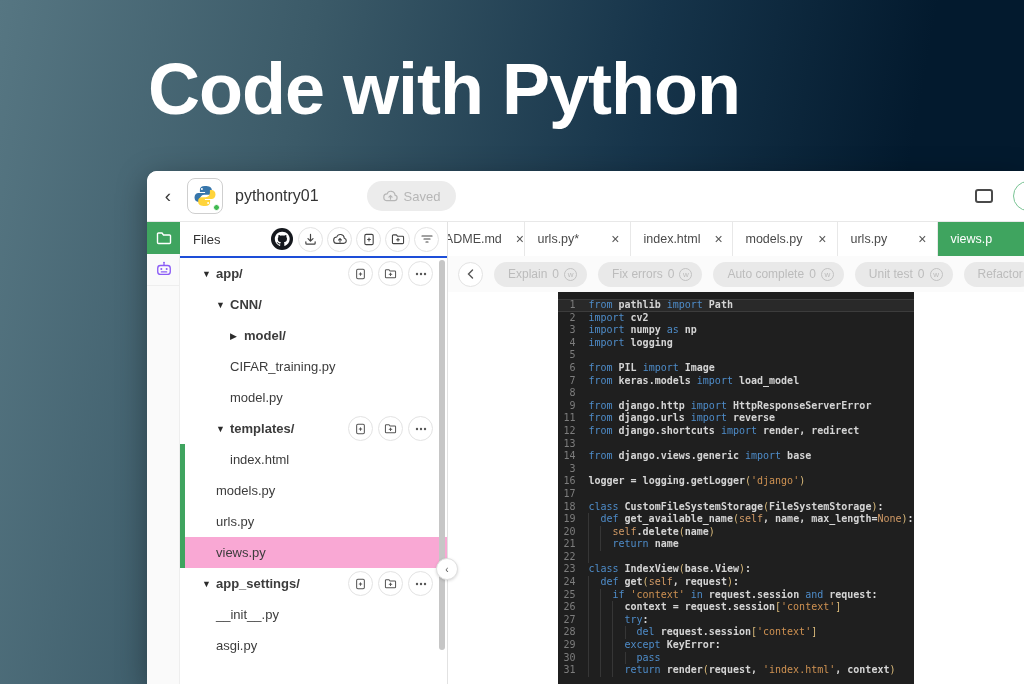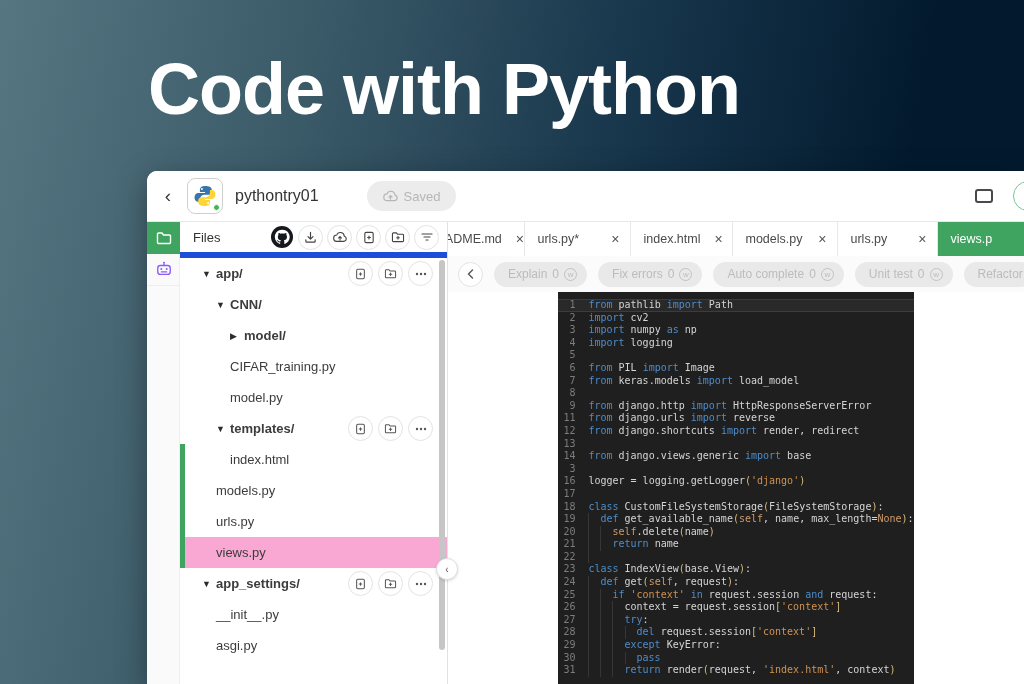--- a/index.html
+++ b/index.html
@@ -34,21 +34,21 @@
   .win-body { position:absolute; left:0; top:51px; right:0; bottom:0; display:flex; }
 
   
   .rail { width:33px; background:#fafafa; border-right:1px solid #eee; }
   .rail-tile { width:33px; height:32px; display:flex; align-items:center; justify-content:center; }
   .rail-tile.active { background:#3fa45f; }
   .rail-tile.robot { border-bottom:1px solid #eee; }
 
   
   .files { position:relative; width:268px; border-right:1px solid #e2e2e2; background:#fff; }
-  .files-header { height:36px; display:flex; align-items:center; border-bottom:6px solid #1d4ed8; padding-left:13px; }
+  .files-header { height:36px; display:flex; align-items:center; border-bottom:2px solid #1d4ed8; padding-left:13px; }
   .files-title { font-size:13px; color:#333; }
   .files-tools { margin-left:auto; display:flex; gap:4px; align-items:center; padding-right:8px; }
   .circ { width:25px; height:25px; border-radius:50%; border:1px solid #e3e3e3; background:#fff;
     display:flex; align-items:center; justify-content:center; cursor:pointer; }
   .circ.solid { border:none; }
 
   .tree { position:absolute; top:36px; bottom:0; left:0; right:0; overflow:hidden; }
   .trow { position:relative; height:31px; display:flex; align-items:center; font-size:13px; color:#3c3c3c; cursor:pointer; }
   .trow.sel { background:#f9a8d4; }
   .openbar { position:absolute; left:0; top:0; bottom:0; width:5px; background:#3fa45f; }
@@ -80,21 +80,21 @@
     display:flex; align-items:center; justify-content:center; color:#bcbcbc; }
 
   
   .code { flex:1; background:#1f1f1f; overflow:hidden; font-family:"DejaVu Sans Mono",monospace; padding-top:7px; }
   .cl { height:12.6px; line-height:12.6px; display:flex; font-size:10px; white-space:pre; }
   .cl.cur { background:#292929; box-shadow:inset 0 1px 0 #3c3c3c, inset 0 -1px 0 #3c3c3c; }
   .ln { width:30px; flex:none; text-align:right; padding-right:13px; color:#7d7d7d; }
   .ct { color:#d4d4d4; }
   .ig { display:inline-block; width:2ch; height:12.6px; box-shadow:inset 1px 0 0 #363636; vertical-align:top; }
   .tk-k { color:#4e8cc9; }
-  .tk-p { color:#d4d4d4; }
+  .tk-p { color:#d4d4d4;font-weight:bold; }
   .tk-s { color:#cf9252; }
   .tk-o { color:#d19a66; }
   .tk-b { color:#d9b97a; }
 
   svg { display:block; }
 </style>
 </head>
 <body>
 
 <div class="stage">

